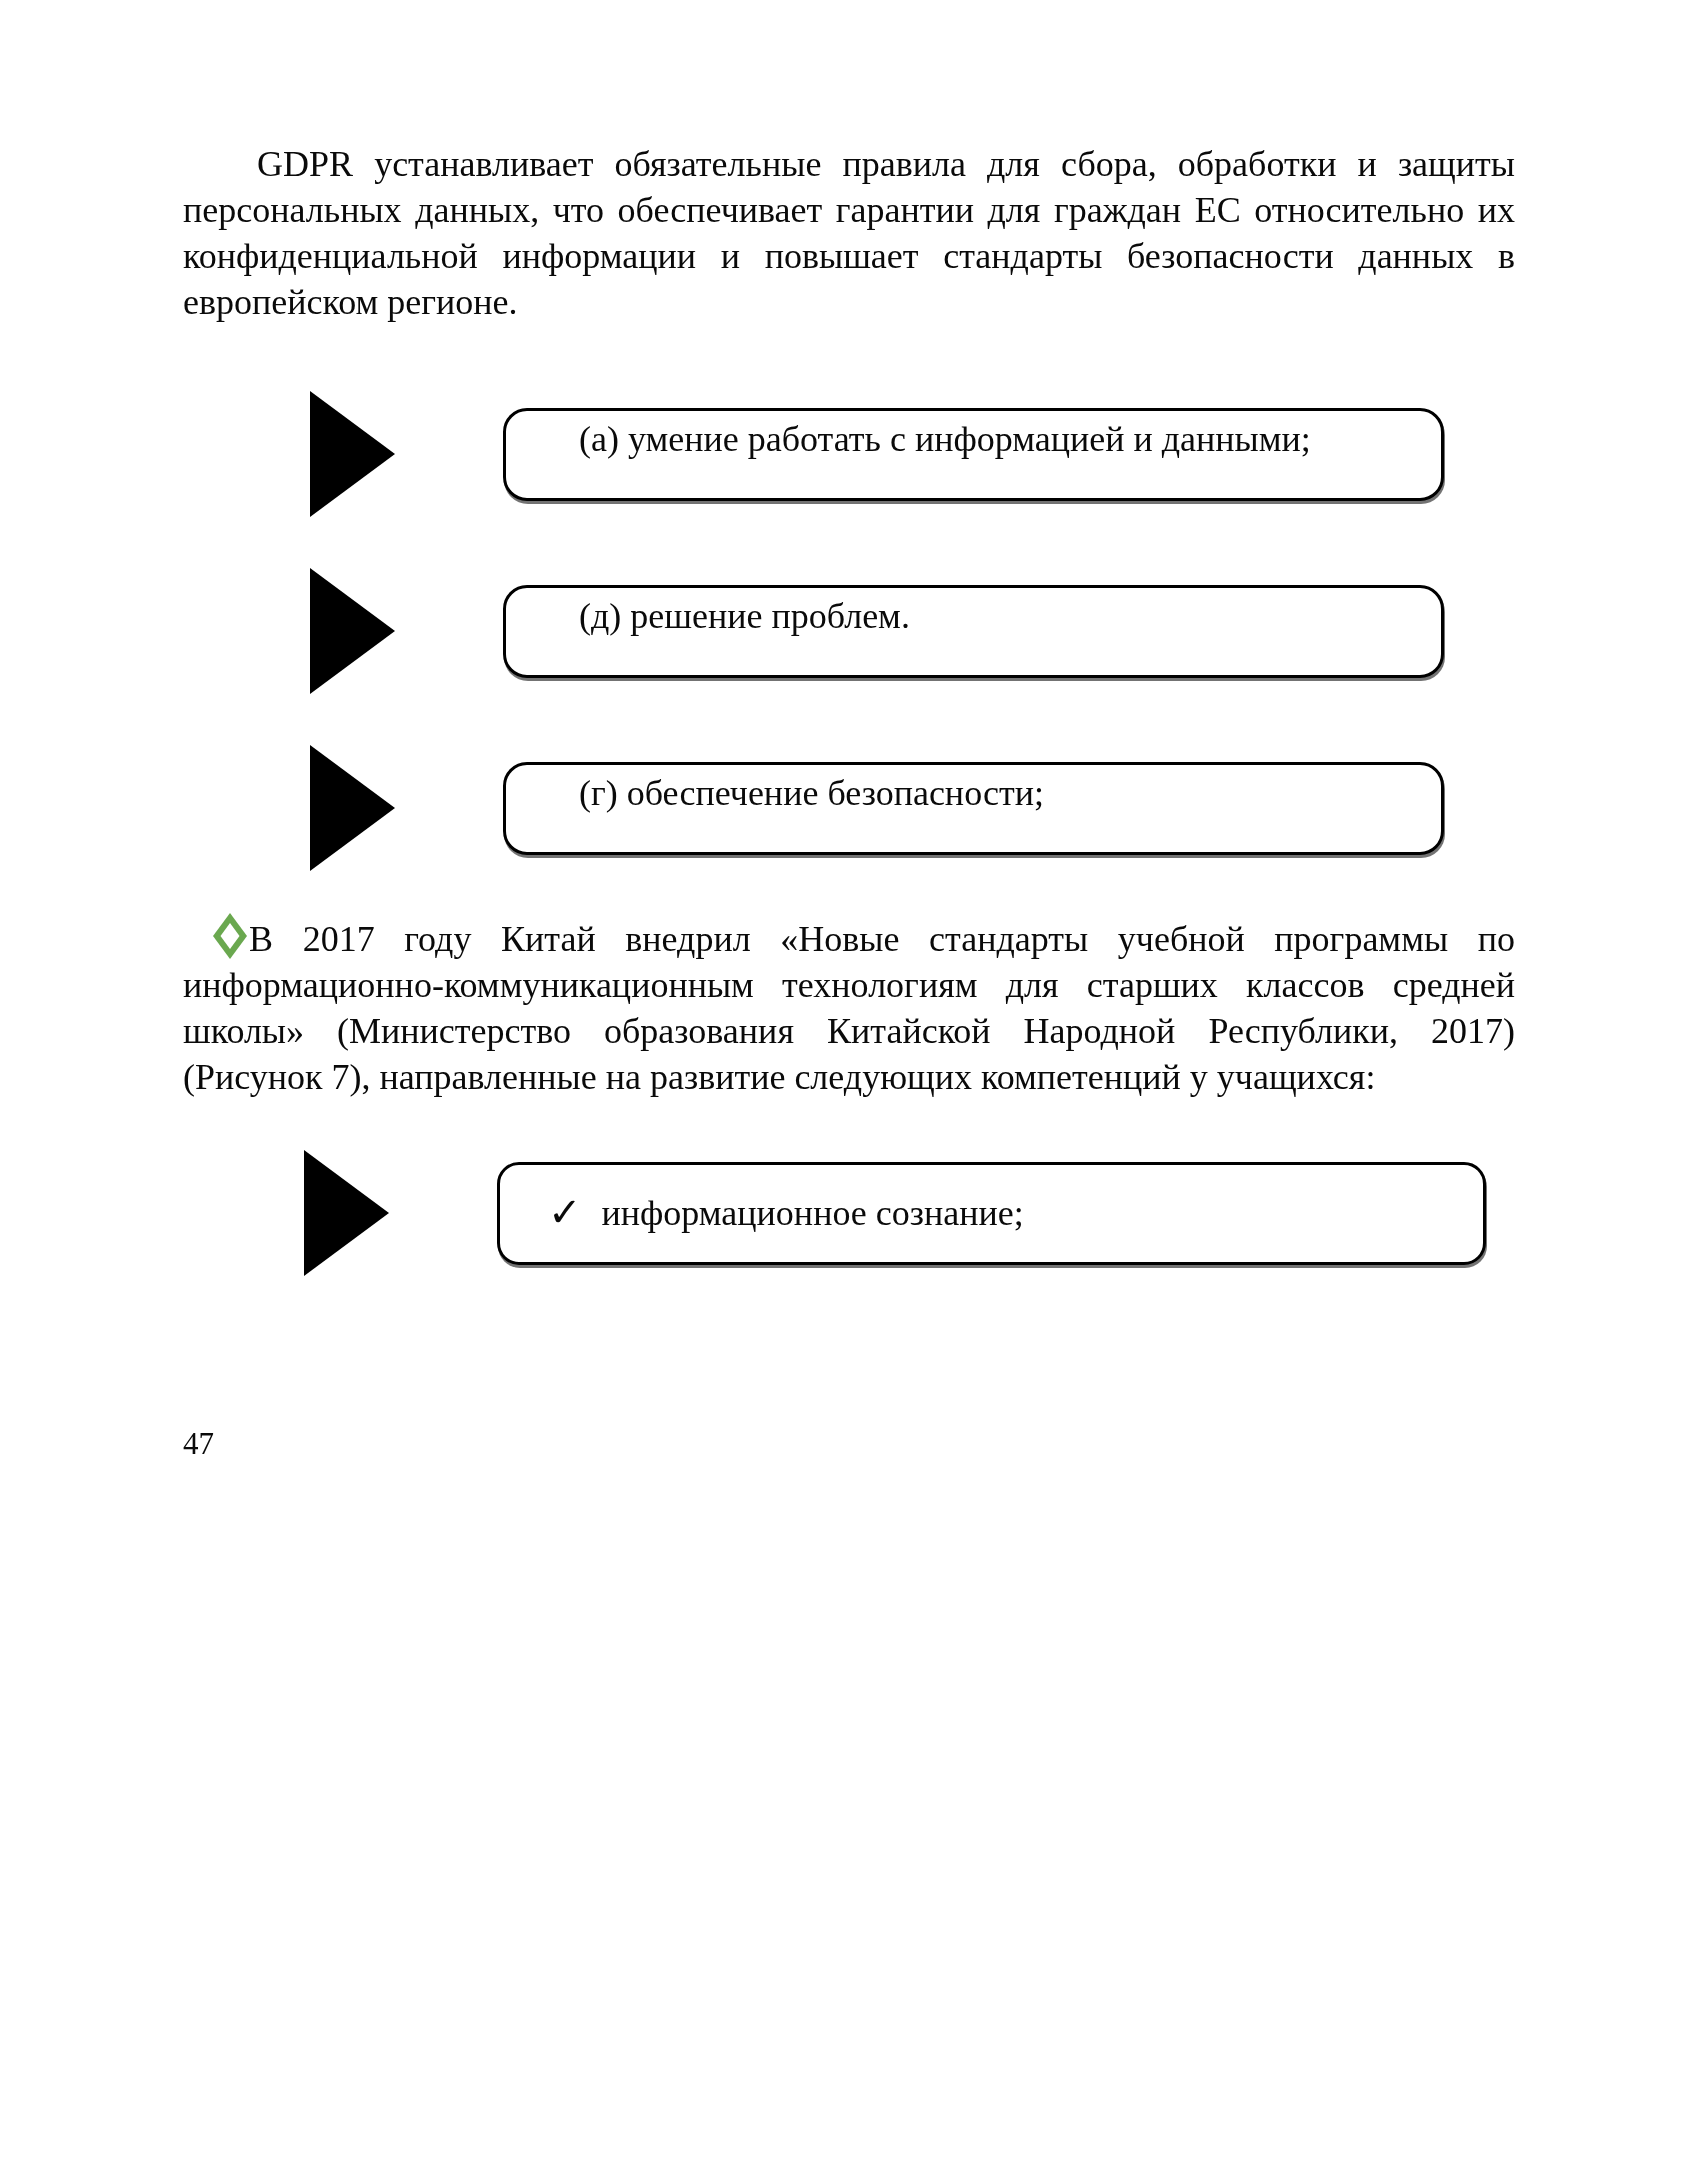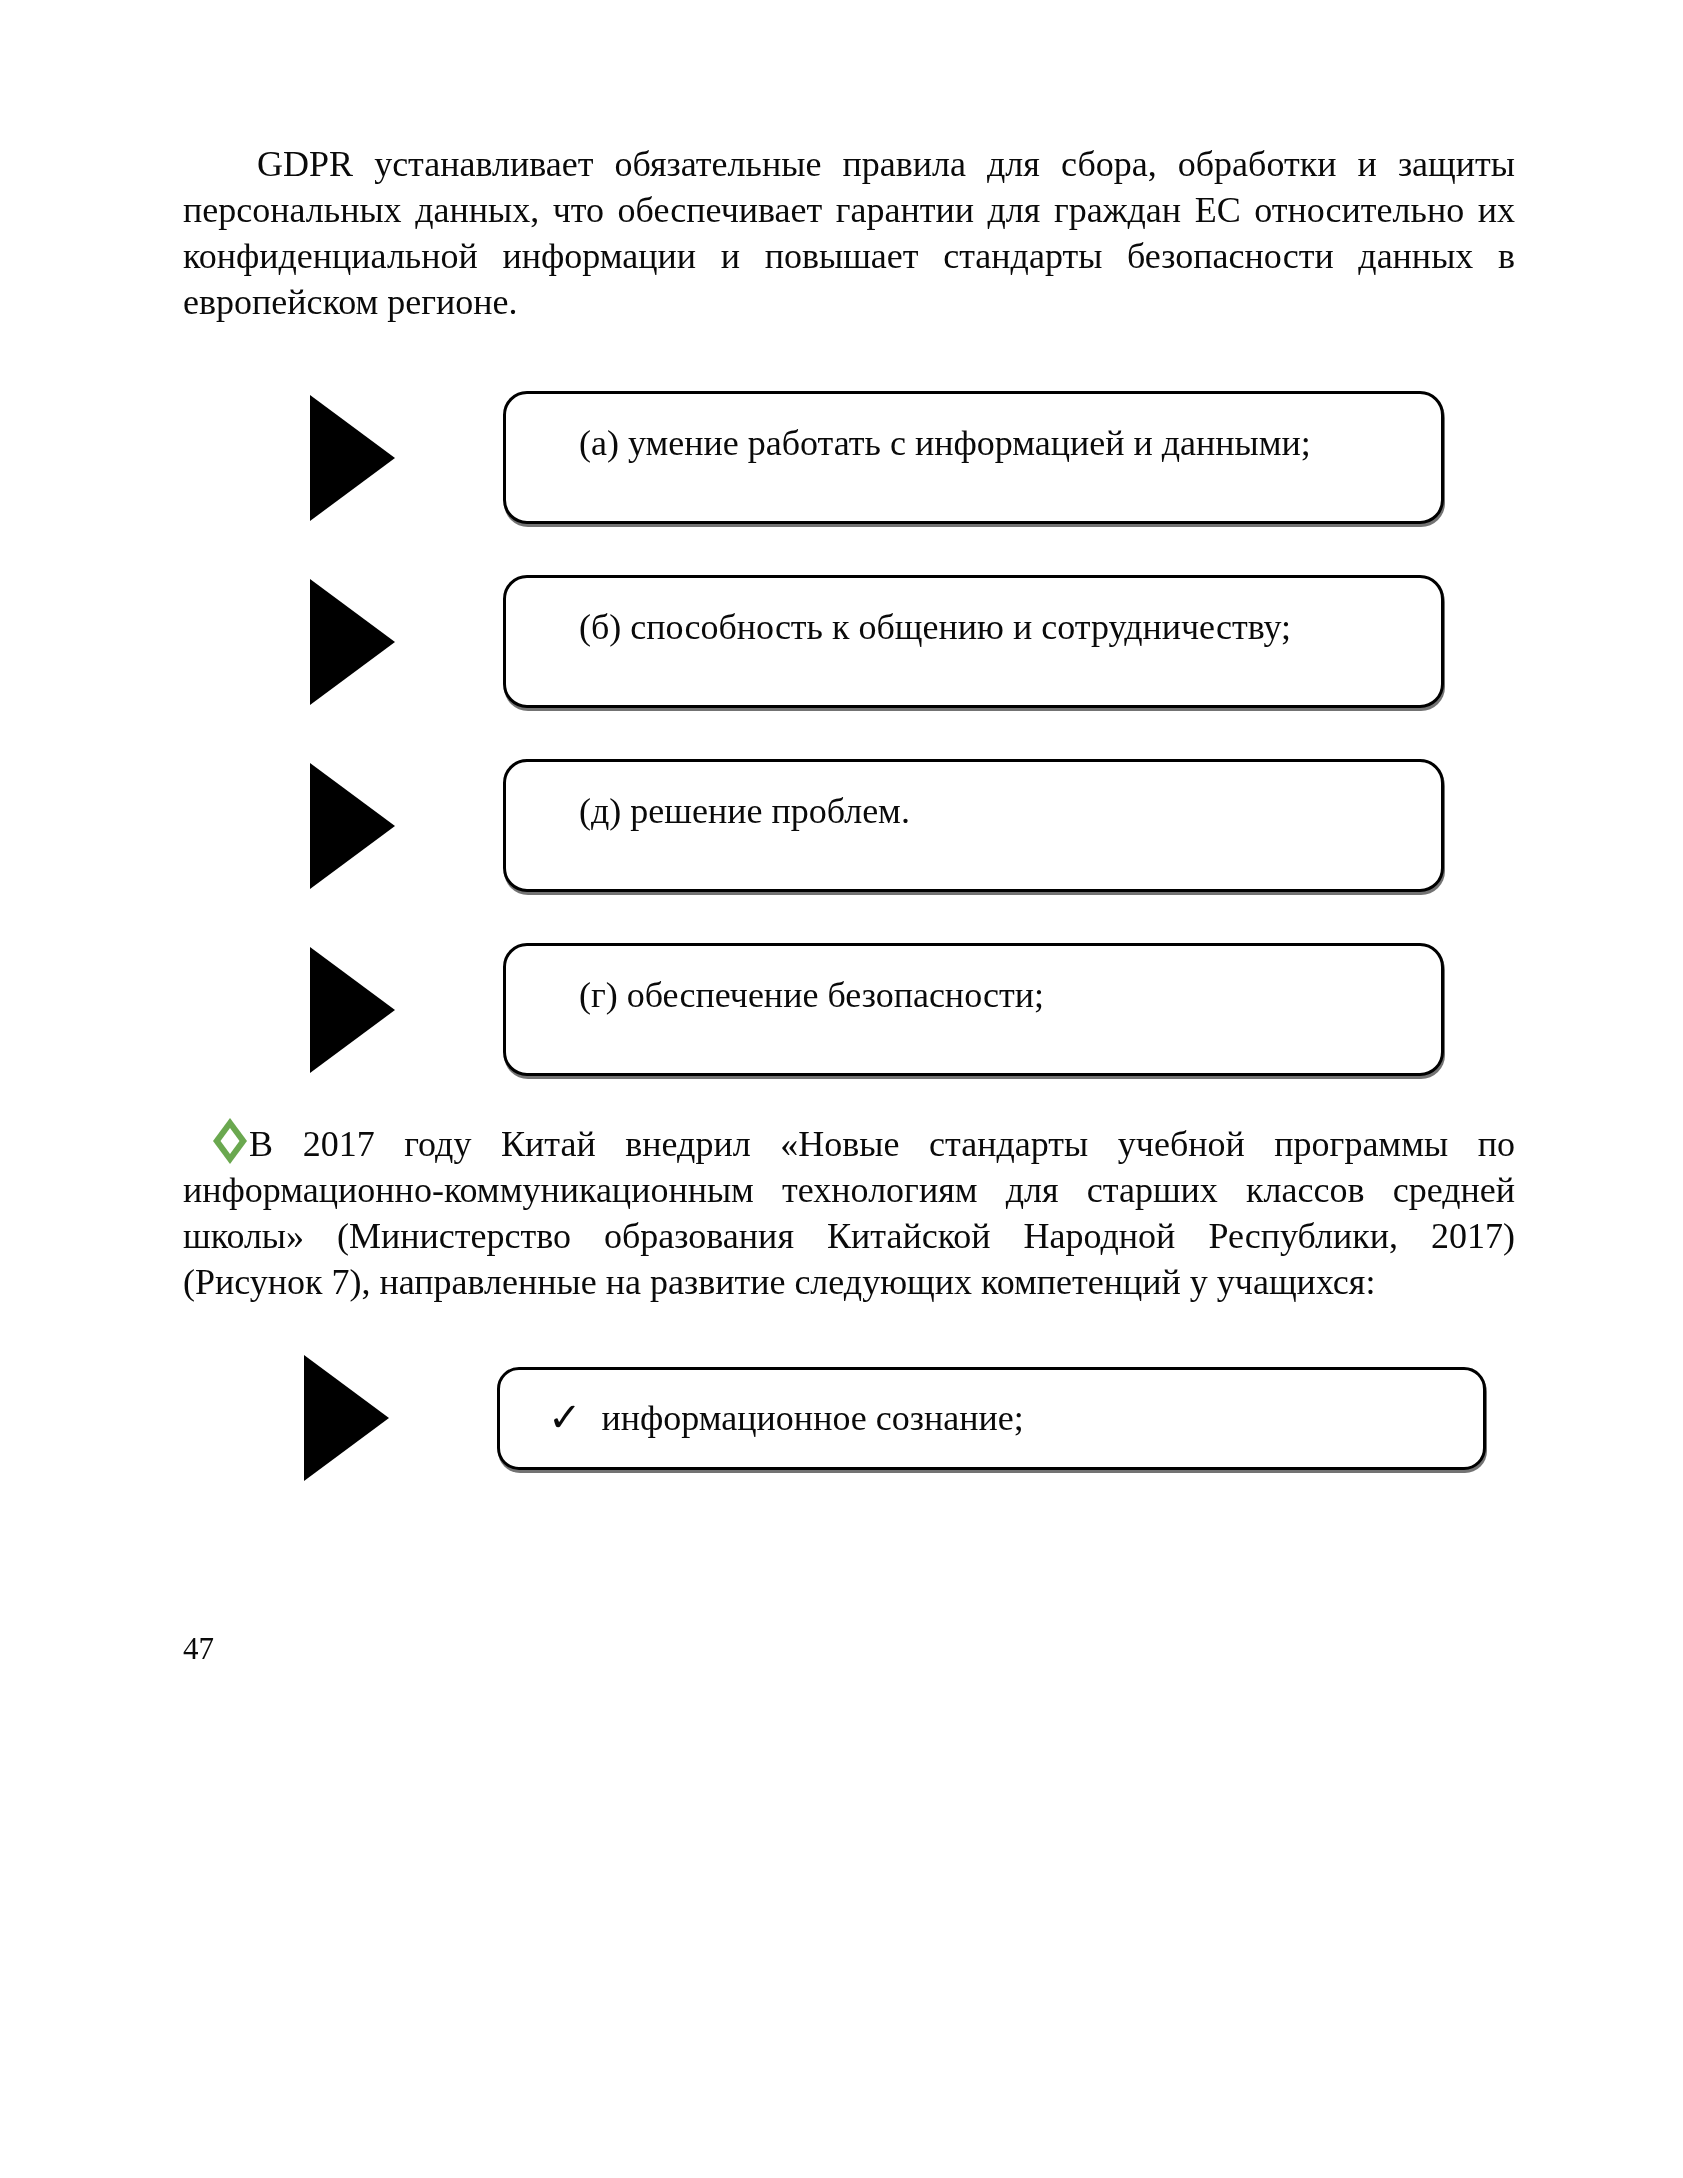--- a/index.html
+++ b/index.html
@@ -48,21 +48,21 @@
     height: 0;
     border-top: 63px solid transparent;
     border-bottom: 63px solid transparent;
     border-left: 85px solid #000000;
     flex: none;
   }
   .dbox {
     box-sizing: border-box;
     margin-left: 108px;
     width: 941px;
-    height: 133px;
+    height: 93px;
     border: 3px solid #000000;
     border-radius: 24px;
     background: #ffffff;
     box-shadow: 1px 3px 0 rgba(0,0,0,0.55);
     display: flex;
     align-items: center;
     padding: 0 20px 30px 73px;
     font-size: 36px;
     line-height: 44px;
   }
@@ -109,26 +109,20 @@
 
   <div class="diagram">
 
     <div class="drow">
       <div class="tri"></div>
       <div class="dbox">
         <span>(а) умение работать с информацией и данными;</span>
       </div>
     </div>
 
-    <div class="drow">
-      <div class="tri"></div>
-      <div class="dbox">
-        <span>(б) способность к общению и сотрудничеству;</span>
-      </div>
-    </div>
 
 
     <div class="drow">
       <div class="tri"></div>
       <div class="dbox">
         <span>(д) решение проблем.</span>
       </div>
     </div>
 
     <div class="drow">

